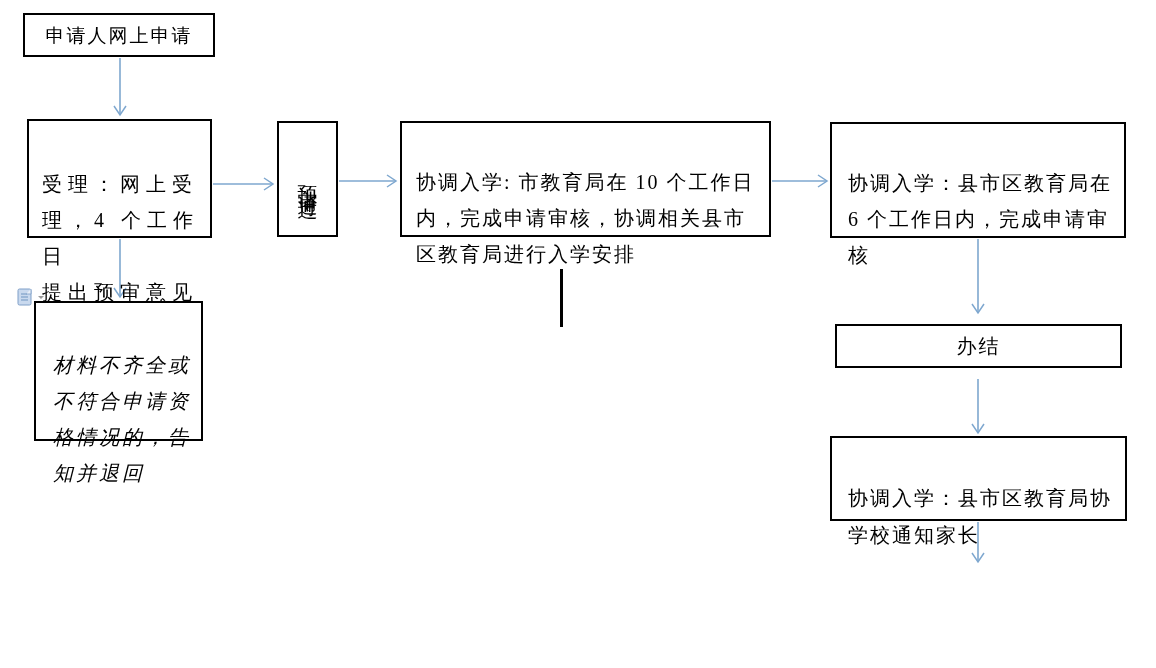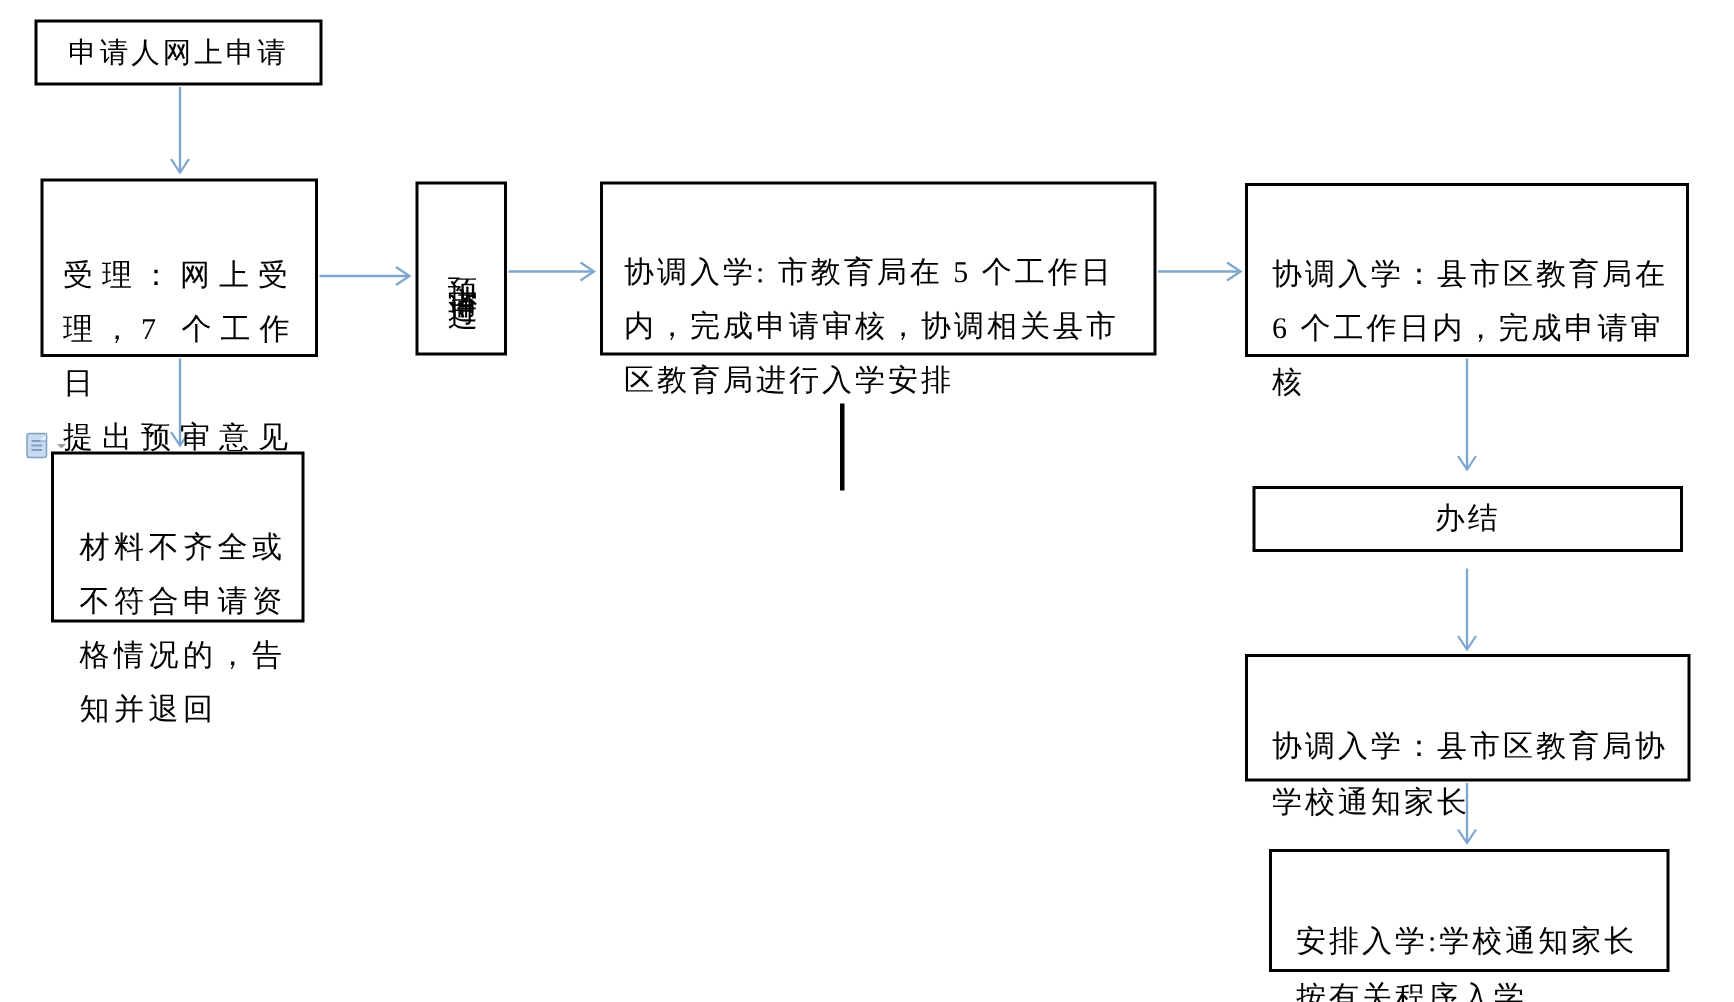--- a/index.html
+++ b/index.html
@@ -31,21 +31,21 @@
   .center { display: flex; align-items: center; justify-content: center; text-align: center; }
 
   .n-apply   { left: 23px;  top: 13px;  width: 192px; height: 44px; font-size: 19px; letter-spacing: 2px; }
   .n-accept  { left: 27px;  top: 119px; width: 185px; height: 119px; padding: 9px 8px 0 13px; letter-spacing: 6px; line-height: 36px; }
   .n-prereview { left: 277px; top: 121px; width: 61px; height: 116px; writing-mode: vertical-rl; text-orientation: upright; letter-spacing: 5px; }
   .n-city    { left: 400px; top: 121px; width: 371px; height: 116px; padding: 5px 10px 0 14px; letter-spacing: 2px; line-height: 36px; }
   .n-county  { left: 830px; top: 122px; width: 296px; height: 116px; padding: 5px 10px 0 16px; letter-spacing: 2px; line-height: 36px; }
   .n-done    { left: 835px; top: 324px; width: 287px; height: 44px; letter-spacing: 2px; }
   .n-seat    { left: 830px; top: 436px; width: 297px; height: 85px; padding: 5px 10px 0 16px; letter-spacing: 2px; line-height: 37px; }
   .n-enroll  { left: 846px; top: 566px; width: 267px; height: 82px; padding: 5px 8px 0 16px; letter-spacing: 2px; line-height: 37px; }
-  .n-return  { left: 34px;  top: 301px; width: 169px; height: 114px; padding: 8px 0 0 17px; letter-spacing: 3px; line-height: 36px; }
+  .n-return  { left: 34px;  top: 301px; width: 169px; height: 140px; padding: 8px 0 0 17px; letter-spacing: 3px; line-height: 36px; font-style: italic; }
 
   .text-cursor {
     position: absolute;
     left: 560px; top: 269px;
     width: 3px; height: 58px;
     background: #000000;
   }
   .paste-btn {
     position: absolute;
     left: 15px; top: 287px;
@@ -74,53 +74,49 @@
       <line x1="978" y1="522" x2="978" y2="562" marker-end="url(#ah)"></line>
     </g>
   </svg>
 
   <div class="node n-apply center">
     <span class="txt">申请人网上申请</span>
   </div>
 
   <div class="node n-accept">
     <span class="txt">受理：网上受
-理，7 个工作日
+理，4 个工作日
 提出预审意见</span>
   </div>
 
   <div class="node n-prereview center">
     <span class="txt">预审通过</span>
   </div>
 
   <div class="node n-city">
-    <span class="txt">协调入学: 市教育局在 5 个工作日
+    <span class="txt">协调入学: 市教育局在 10 个工作日
 内，完成申请审核，协调相关县市
 区教育局进行入学安排</span>
   </div>
 
   <div class="node n-county">
     <span class="txt">协调入学：县市区教育局在
 6 个工作日内，完成申请审
 核</span>
   </div>
 
   <div class="node n-done center">
     <span class="txt">办结</span>
   </div>
 
   <div class="node n-seat">
     <span class="txt">协调入学：县市区教育局协
 学校通知家长</span>
   </div>
 
-  <div class="node n-enroll">
-    <span class="txt">安排入学:学校通知家长
-按有关程序入学</span>
-  </div>
 
   <div class="node n-return">
     <span class="txt">材料不齐全或
 不符合申请资
 格情况的，告
 知并退回</span>
   </div>
 
   <div class="text-cursor"></div>
 

